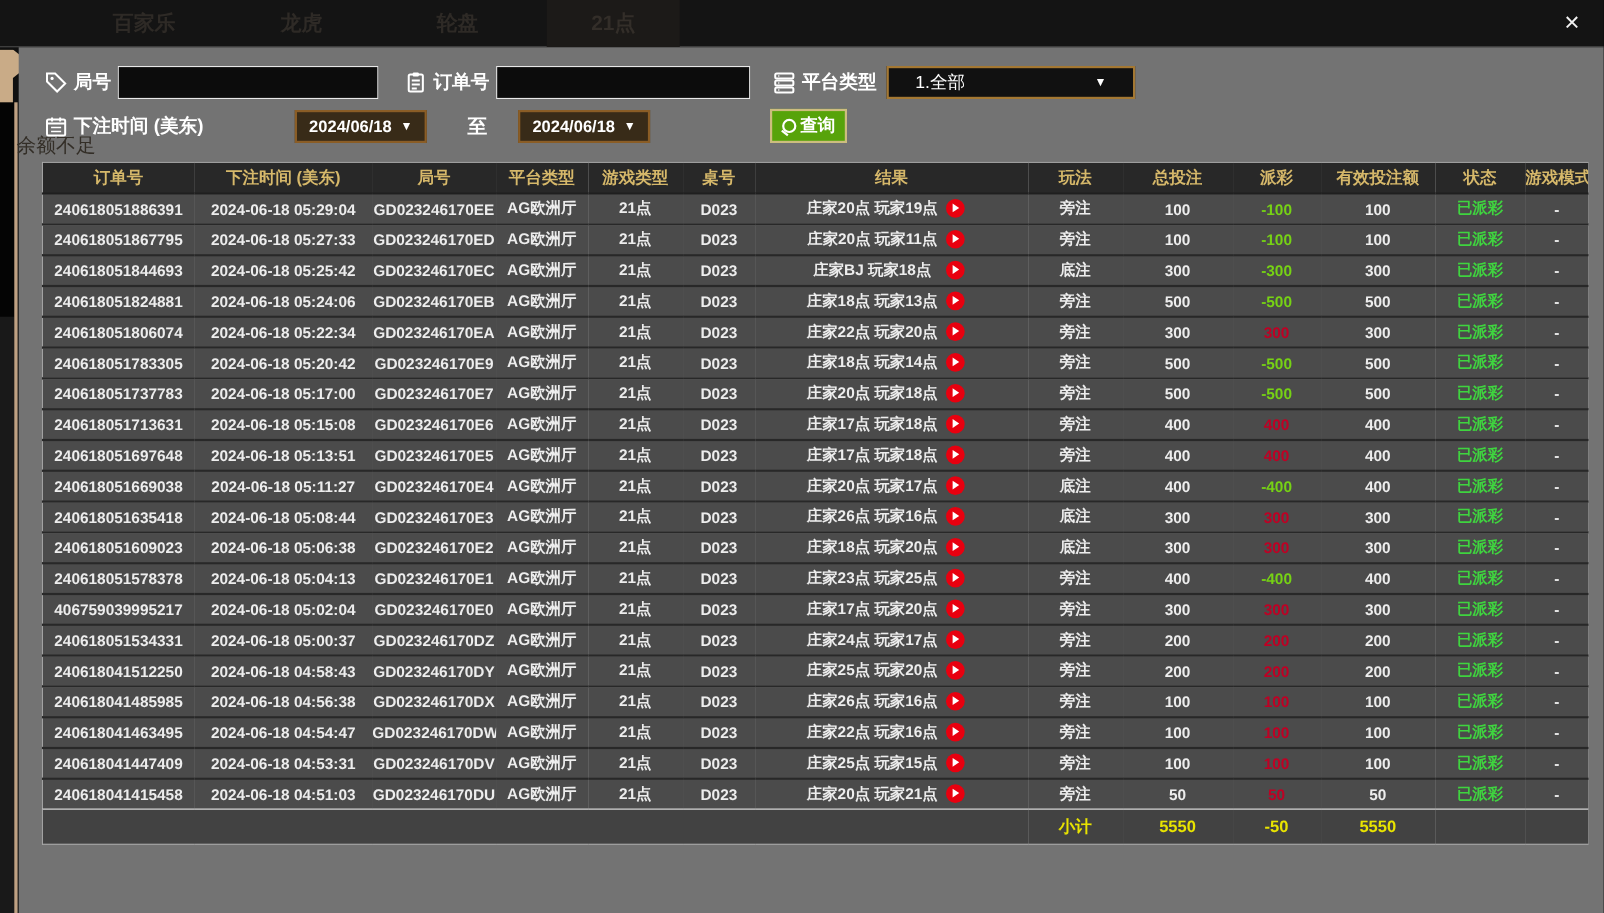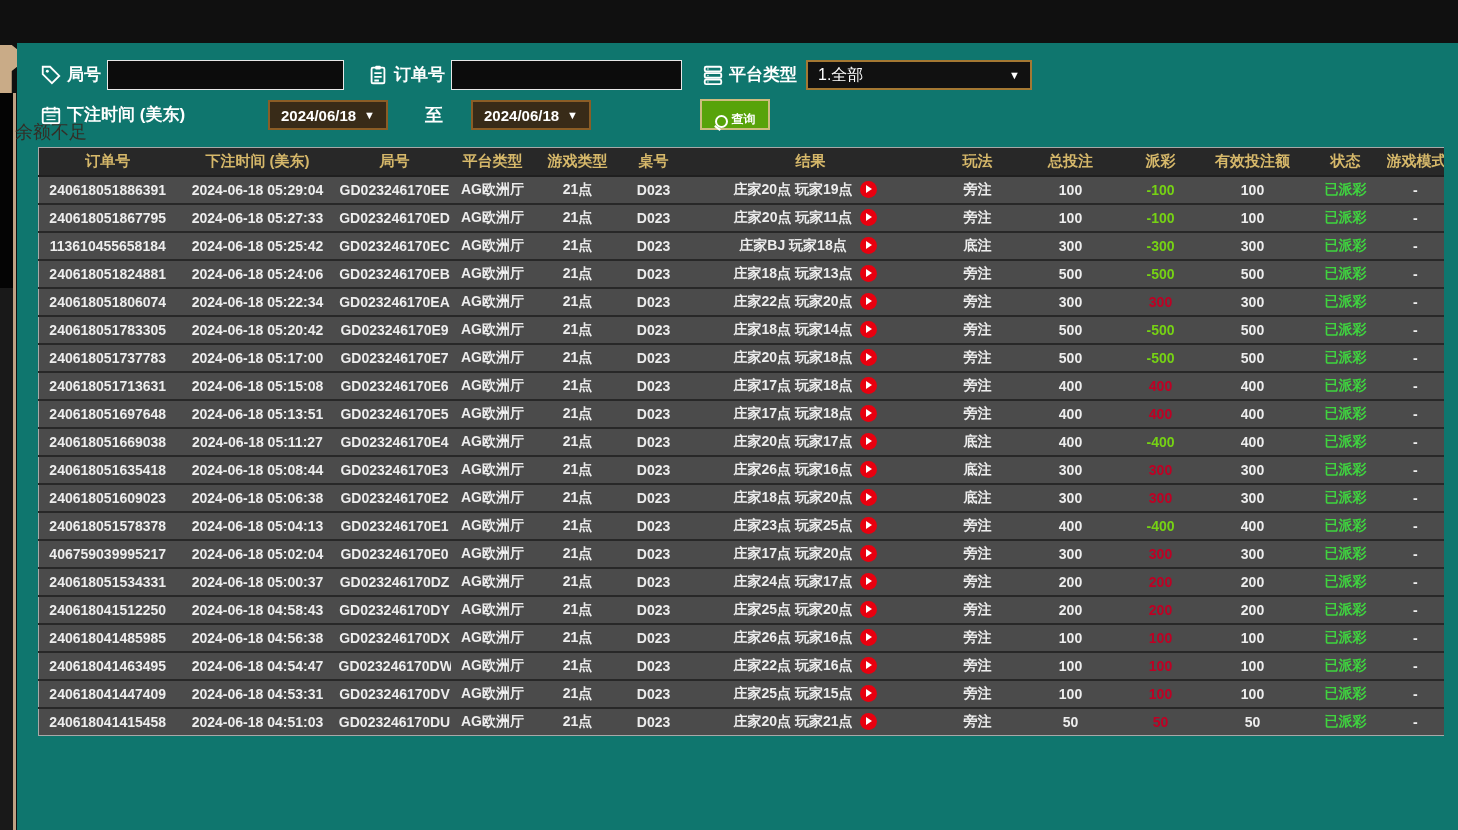--- a/index.html
+++ b/index.html
@@ -23,40 +23,40 @@
 
   
   .left-handle{position:absolute;left:0;top:45px;width:28px;height:50px;background:#c9ab87;
     clip-path:polygon(0 0,42% 0,100% 26%,42% 52%,42% 100%,0 100%)}
   .left-line{position:absolute;left:13px;top:93px;width:3px;height:737px;background:#bfa183}
   .left-black{position:absolute;left:0;top:93px;width:13px;height:195px;background:#040404}
   .left-dark{position:absolute;left:0;top:288px;width:13px;height:542px;background:#191919}
   .faint-bg-text{position:absolute;left:15px;top:120px;color:#332e27;font-size:18px;z-index:3}
 
   
-  .modal{position:absolute;left:17px;top:43px;width:1441px;height:787px;background:#0f766e;z-index:2}
+  .modal{position:absolute;left:17px;top:43px;width:1441px;height:787px;background:#737373;z-index:2}
 
   
   .filters{position:absolute;left:0;top:0;width:100%;height:104px}
   .f-label{position:absolute;color:#fff;font-size:17px;font-weight:700;line-height:30px;height:30px}
   .f-icon{position:absolute;width:22px;height:22px;top:21px}
   .f-icon svg{width:100%;height:100%}
   .txt-input{position:absolute;top:17px;height:30px;background:#0c0c0c;border:1px solid #e8e8e8;
     color:#fff;font-size:15px;padding:0 8px;outline:none}
   .dd{position:absolute;display:flex;align-items:center;cursor:pointer;color:#fff}
   .dd .arr{margin-left:auto;font-size:11px;color:#fff}
   .platform-dd{left:789px;top:17px;width:226px;height:30px;background:#111;
-    border:2px solid #a47833;font-size:16px;padding:0 10px}
+    border:2px solid #a47833;font-size:16px;padding:0 24px}
   .date-dd{top:57px;width:120px;height:30px;background:#382b18;border:2px solid #8a5d26;
     font-size:15px;font-weight:700;padding:12px 8px;justify-content:center;gap:6px}
   .date-dd .arr{margin-left:2px}
   .to-label{position:absolute;left:408px;top:57px;color:#fff;font-size:18px;font-weight:700;line-height:30px}
   .query-btn{position:absolute;left:683px;top:56px;width:70px;height:31px;background:#57a30a;
-    border:2px solid #cdbd7e;color:#fff;font-size:12px;font-weight:700;display:flex;
-    align-items:flex-end;justify-content:center;gap:4px;cursor:pointer}
+    border:2px solid #cdbd7e;color:#fff;font-size:16px;font-weight:700;display:flex;
+    align-items:center;justify-content:center;gap:4px;cursor:pointer}
   .mag{width:13px;height:13px;border:2px solid #fff;border-radius:50%;position:relative;flex:none}
   .mag::after{content:"";position:absolute;left:-3px;top:10px;width:7px;height:2px;background:#fff;transform:rotate(38deg)}
 
   
   .tblwrap{position:absolute;left:21px;top:104px;width:1406px;height:683px;overflow:hidden}
   table{width:1406px;border-collapse:collapse;table-layout:fixed;border:1px solid #a8a8a8}
   th{background:#282828;color:var(--header-gold);font-size:15px;font-weight:700;height:28px;
     text-align:center;white-space:nowrap;overflow:hidden}
   td{background:#4b4b4b;color:#ededed;font-size:14px;font-weight:600;height:28px;text-align:center;
     white-space:nowrap;overflow:hidden;border-top:2px solid #282828}
@@ -71,20 +71,27 @@
   .pay-red{color:var(--win-red)}
   .status-ok{color:var(--status-green)}
   tr.totals td{background:#424242;border-top:1px solid #d8d8d8;height:32px;color:var(--totals-yellow);font-weight:700;font-size:15px}
   tr.totals td.blank{color:transparent}
 </style>
 </head>
 <body>
 
 <div class="page">
 
+  <div class="topbar">
+    <span class="bg-tab tab0">百家乐</span>
+    <span class="bg-tab tab1">龙虎</span>
+    <span class="bg-tab tab2">轮盘</span>
+    <span class="bg-tab tab3">21点</span>
+    <span class="close-x">×</span>
+  </div>
 
   <div class="left-handle"></div>
   <div class="left-black"></div>
   <div class="left-dark"></div>
   <div class="left-line"></div>
   <div class="faint-bg-text">余额不足</div>
 
   <div class="modal">
 
     <div class="filters">
@@ -217,21 +224,21 @@
                 </div>
               </td>
               <td>旁注</td>
               <td>100</td>
               <td class="pay-green">-100</td>
               <td>100</td>
               <td class="status-ok">已派彩</td>
               <td>-</td>
             </tr>
             <tr>
-              <td>113610455658184</td>
+              <td>240618051844693</td>
               <td>2024-06-18 05:25:42</td>
               <td>GD023246170EC</td>
               <td>AG欧洲厅</td>
               <td>21点</td>
               <td>D023</td>
               <td>
                 <div class="result-flex">
                   <span class="result-text">庄家BJ 玩家18点</span>
                   <span class="play-btn"></span>
                 </div>
@@ -578,17 +585,26 @@
               </td>
               <td>旁注</td>
               <td>50</td>
               <td class="pay-red">50</td>
               <td>50</td>
               <td class="status-ok">已派彩</td>
               <td>-</td>
             </tr>
           </tbody>
         <tfoot>
+            <tr class="totals">
+              <td colspan="7" class="blank"></td>
+              <td>小计</td>
+              <td>5550</td>
+              <td>-50</td>
+              <td>5550</td>
+              <td class="blank"></td>
+              <td class="blank"></td>
+            </tr>
           </tfoot>
       </table>
     </div>
   </div>
 </div>
 
 </body></html>

